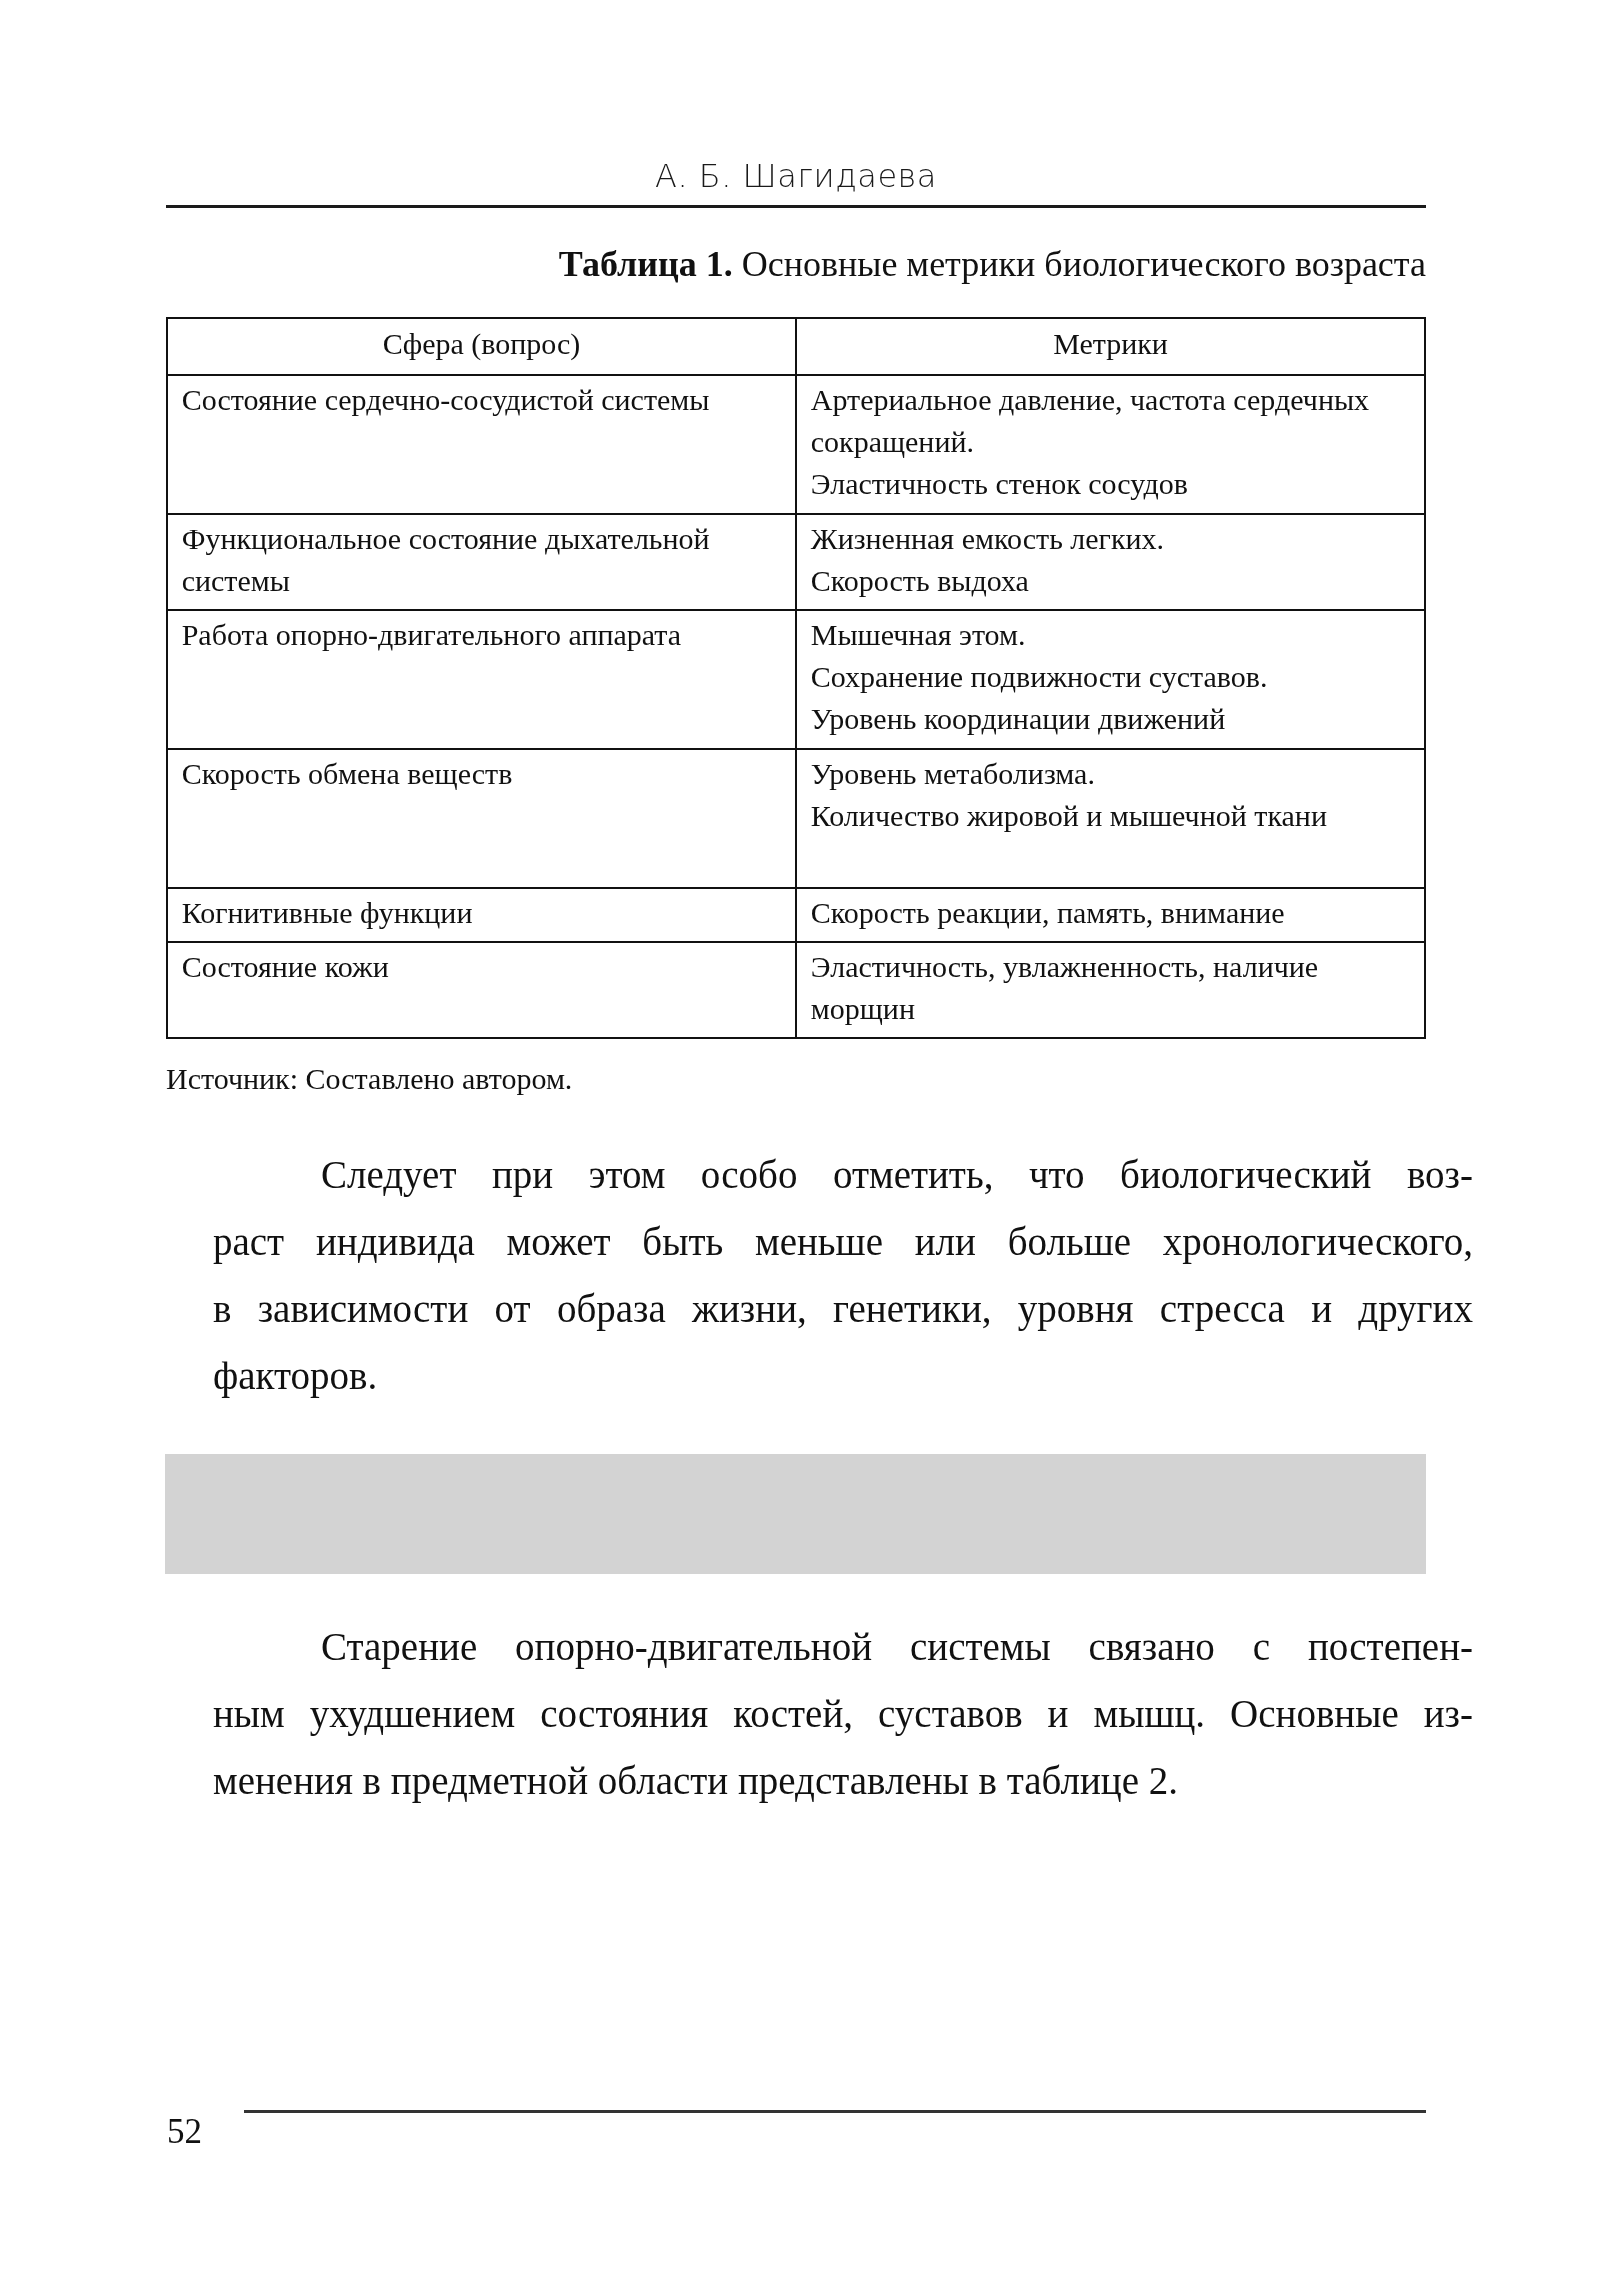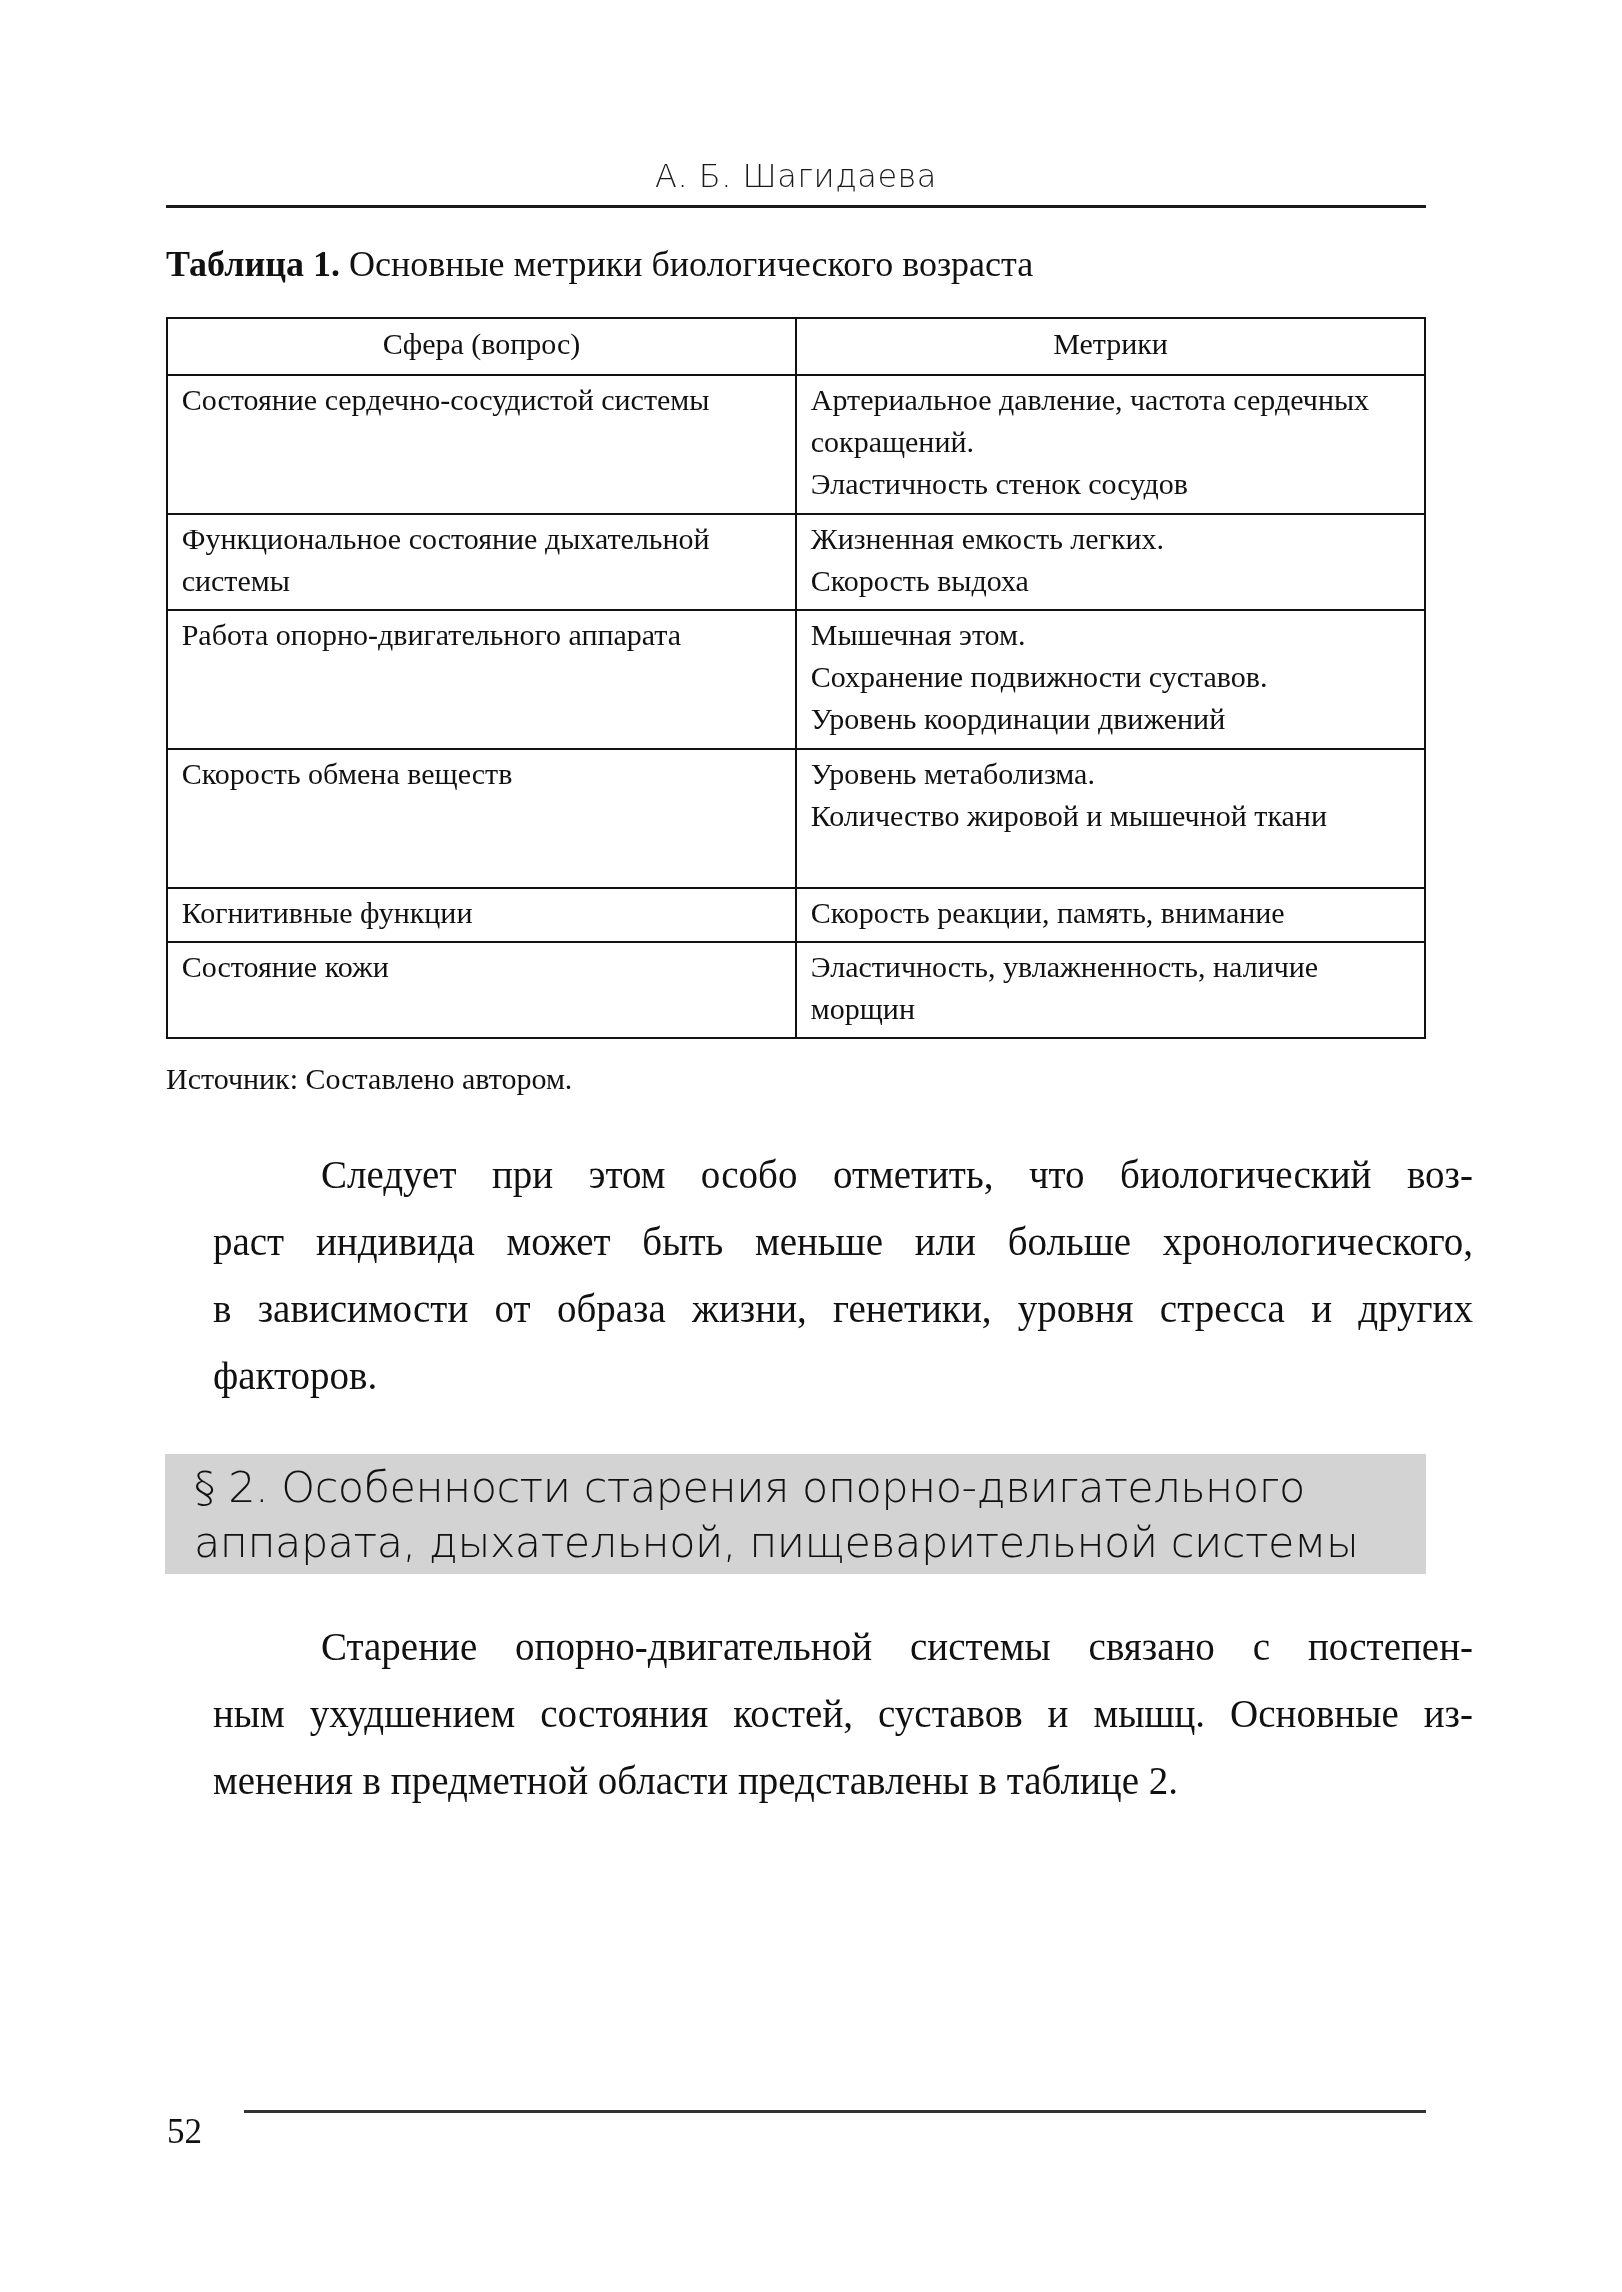--- a/index.html
+++ b/index.html
@@ -11,21 +11,21 @@
     text-align: center;
     font-family: "DejaVu Sans", sans-serif; font-size: 32px; font-weight: 300;
     letter-spacing: 0.5px; color: #1a1a1a;
   }
   .head-rule {
     position: absolute; left: 166px; width: 1260px; top: 205px; height: 2.9px; background: #1a1a1a;
   }
 
   .table-caption {
     position: absolute; left: 166px; width: 1260px; top: 243px;
-    text-align: left;
+    text-align: right;
     font-family: "Liberation Serif", serif; font-size: 36px;
   }
   .table-caption b { font-weight: bold; }
 
   table.metrics {
     position: absolute; left: 166px; top: 317px; width: 1260px;
     border-collapse: collapse;
     font-family: "Liberation Serif", serif; font-size: 30px; line-height: 42px;
   }
   table.metrics th, table.metrics td {
@@ -140,24 +140,20 @@
   <div class="source-note">Источник: Составлено автором.</div>
 
   <div class="para para1">
     <span class="line first">Следует при этом особо отметить, что биологический воз-</span>
     <span class="line">раст индивида может быть меньше или больше хронологического,</span>
     <span class="line">в зависимости от образа жизни, генетики, уровня стресса и других</span>
     <span class="line last">факторов.</span>
   </div>
 
   <div class="section-box" style="background: rgb(211, 211, 211);"></div>
-  <div class="section-title">
-    <span class="line">§ 2. Особенности старения опорно-двигательного</span>
-    <span class="line">аппарата, дыхательной, пищеварительной системы</span>
-  </div>
 
   <div class="para para2">
     <span class="line first">Старение опорно-двигательной системы связано с постепен-</span>
     <span class="line">ным ухудшением состояния костей, суставов и мышц. Основные из-</span>
     <span class="line last">менения в предметной области представлены в таблице 2.</span>
   </div>
 
   <div class="page-number">52</div>
   <div class="foot-rule"></div>
 

